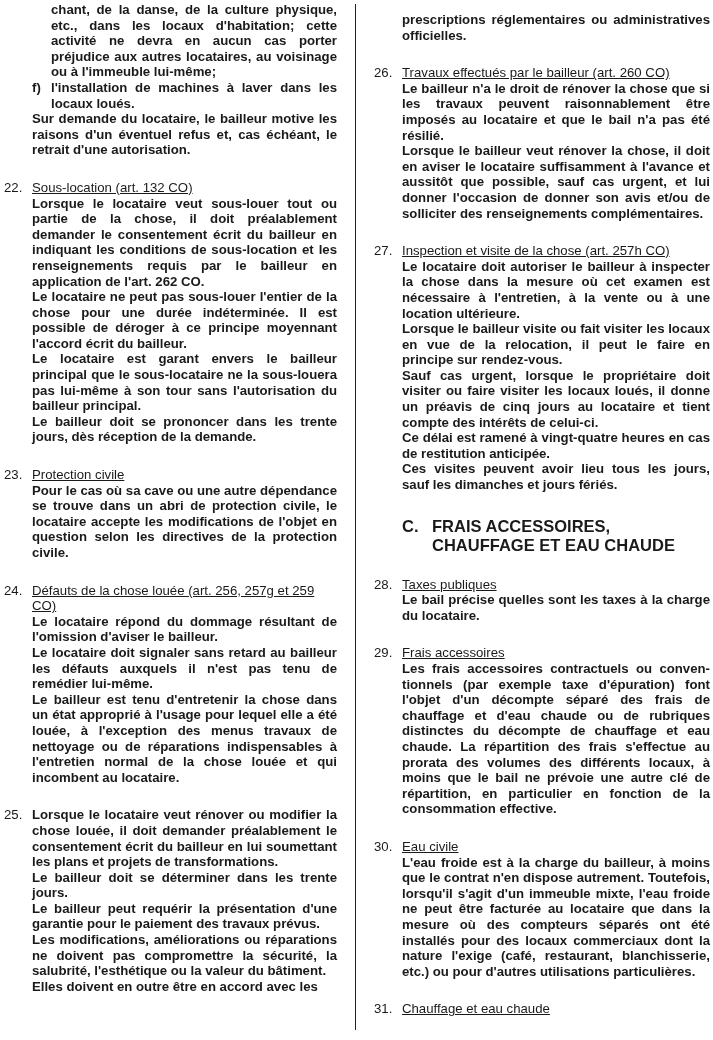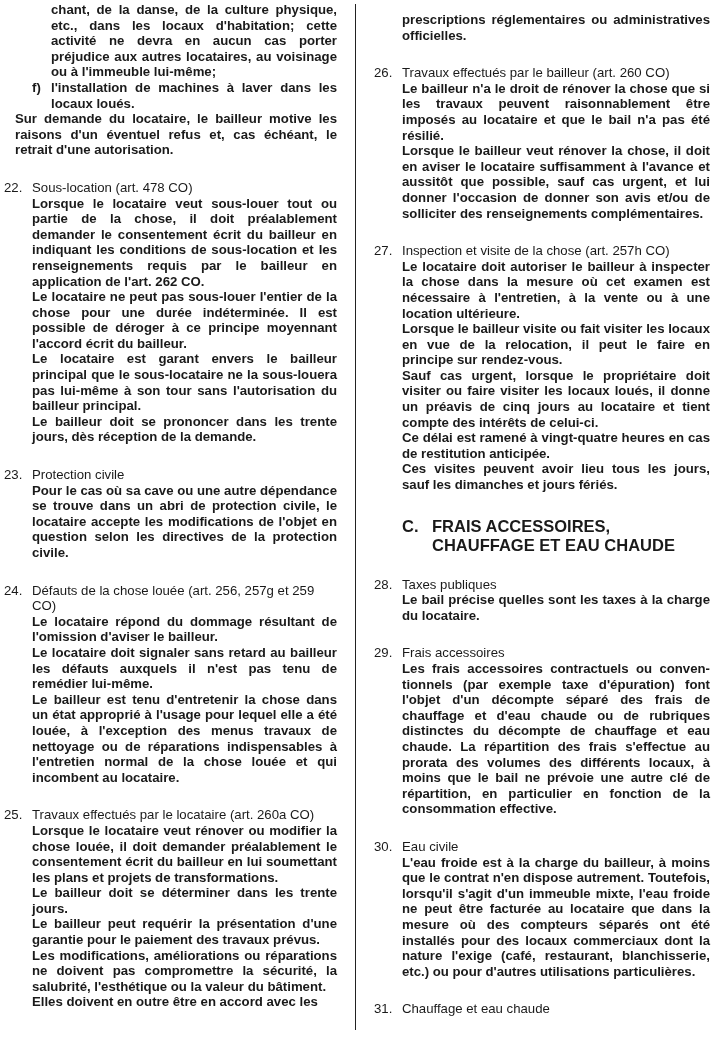--- a/index.html
+++ b/index.html
@@ -11,66 +11,65 @@
   .col { position: absolute; top: 0; }
   .col-left { left: 0; width: 337px; }
   .col-right { left: 370px; width: 340px; }
   .divider { position: absolute; left: 355px; top: 4px; width: 1px; height: 1026px; background: #222; }
   .p { text-align: justify; margin: 0; font-weight: bold; }
   .indent { padding-left: 34px; }
   .sub { position: relative; padding-left: 51px; }
   .sub .lbl { position: absolute; left: 32px; top: 0; }
   .sec { position: relative; padding-left: 32px; margin-top: 22px; }
   .sec .num { position: absolute; left: 4px; top: 0; }
-  .sec .title { display: block; }
+  .sec .title { text-decoration: underline; display: block; }
   .sec .p { padding-left: 0; }
   .heading { position: relative; font-weight: bold; font-size: 16.5px; line-height: 19px; margin-top: 24px; margin-bottom: 0; padding-left: 62px; }
   .heading .hl { position: absolute; left: 32px; top: 0; }
 </style>
 </head>
 <body>
 
 <div class="divider"></div>
 
 <div class="col col-left">
   <div style="padding-top:2px;">
     <p class="p sub" style="padding-left:51px;">
       <span>chant, de la danse, de la culture physique, etc., dans les locaux d'habitation; cette activité ne devra en aucun cas porter préjudice aux autres locataires, au voisinage ou à l'immeuble lui-même;</span>
     </p>
     <p class="p sub">
       <span class="lbl">f)</span>
       <span>l'installation de machines à laver dans les locaux loués.</span>
     </p>
-    <p class="p indent" style="padding-left:15px;">Sur demande du locataire, le bailleur motive les raisons d'un éventuel refus et, cas échéant, le retrait d'une autorisation.</p>
+    <p class="p indent" style="padding-left:32px;">Sur demande du locataire, le bailleur motive les raisons d'un éventuel refus et, cas échéant, le retrait d'une autorisation.</p>
   </div>
 
   <div id="left-sections">
       <div class="sec">
         <span class="num">22.</span>
-        <span class="title">Sous-location (art. 478 CO)</span>
+        <span class="title">Sous-location (art. 132 CO)</span>
         <p class="p">Lorsque le locataire veut sous-louer tout ou partie de la chose, il doit préalablement demander le consentement écrit du bailleur en indiquant les conditions de sous-location et les renseignements requis par le bailleur en application de l'art. 262 CO.</p>
         <p class="p">Le locataire ne peut pas sous-louer l'entier de la chose pour une durée indéterminée. Il est possible de déroger à ce principe moyennant l'accord écrit du bailleur.</p>
         <p class="p">Le locataire est garant envers le bailleur principal que le sous-locataire ne la sous-louera pas lui-même à son tour sans l'autorisation du bailleur principal.</p>
         <p class="p">Le bailleur doit se prononcer dans les trente jours, dès réception de la demande.</p>
       </div>
       <div class="sec">
         <span class="num">23.</span>
         <span class="title">Protection civile</span>
         <p class="p">Pour le cas où sa cave ou une autre dépendance se trouve dans un abri de protection civile, le locataire accepte les modifications de l'objet en question selon les directives de la protection civile.</p>
       </div>
       <div class="sec">
         <span class="num">24.</span>
         <span class="title">Défauts de la chose louée (art. 256, 257g et 259 CO)</span>
         <p class="p">Le locataire répond du dommage résultant de l'omission d'aviser le bailleur.</p>
         <p class="p">Le locataire doit signaler sans retard au bailleur les défauts auxquels il n'est pas tenu de remédier lui-même.</p>
         <p class="p">Le bailleur est tenu d'entretenir la chose dans un état approprié à l'usage pour lequel elle a été louée, à l'exception des menus travaux de nettoyage ou de réparations indispensables à l'entretien normal de la chose louée et qui incombent au locataire.</p>
       </div>
       <div class="sec">
         <span class="num">25.</span>
-        <span class="title">Travaux effectués par le locataire (art. 260a CO)</span>
         <p class="p">Lorsque le locataire veut rénover ou modifier la chose louée, il doit demander préalablement le consentement écrit du bailleur en lui soumettant les plans et projets de transformations.</p>
         <p class="p">Le bailleur doit se déterminer dans les trente jours.</p>
         <p class="p">Le bailleur peut requérir la présentation d'une garantie pour le paiement des travaux prévus.</p>
         <p class="p">Les modifications, améliorations ou réparations ne doivent pas compromettre la sécurité, la salubrité, l'esthétique ou la valeur du bâtiment.</p>
         <p class="p">Elles doivent en outre être en accord avec les</p>
       </div>
     </div>
 </div>
 
 <div class="col col-right">

